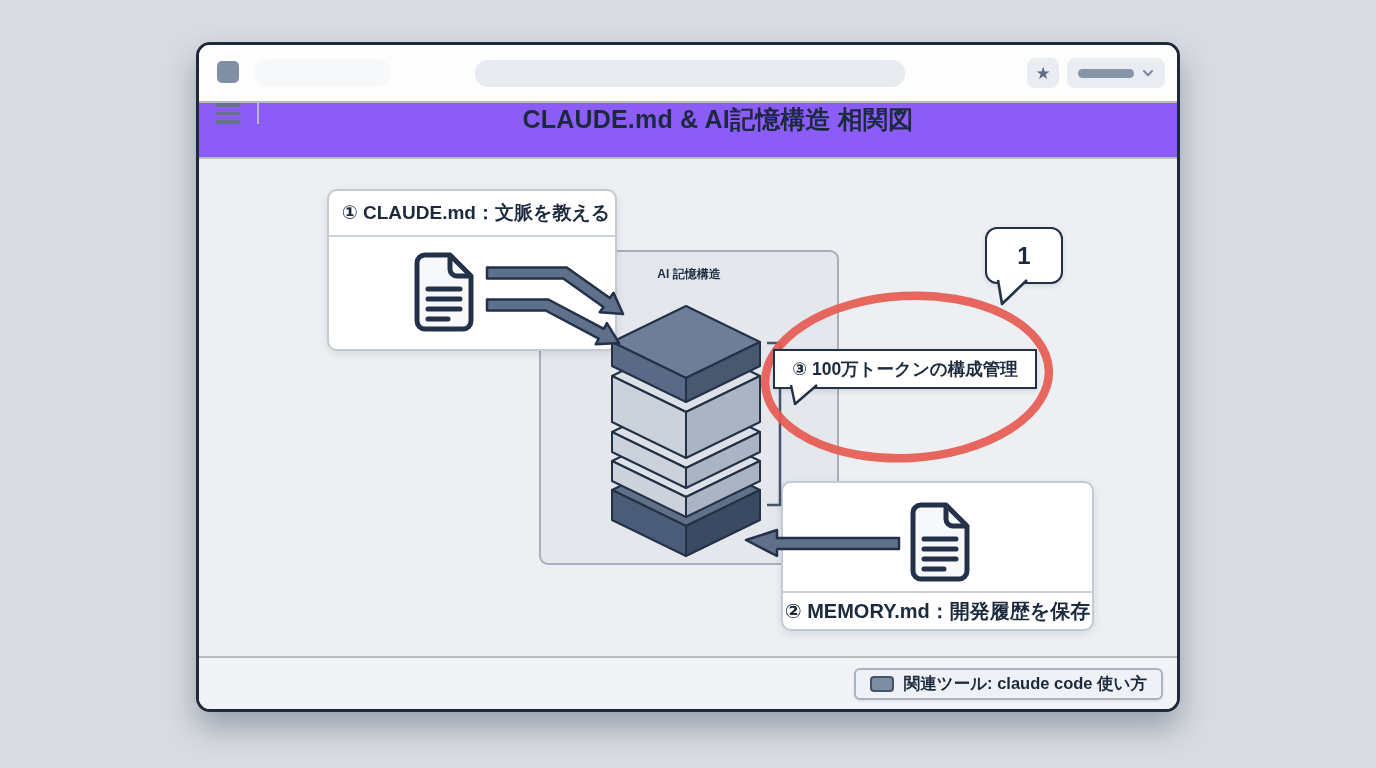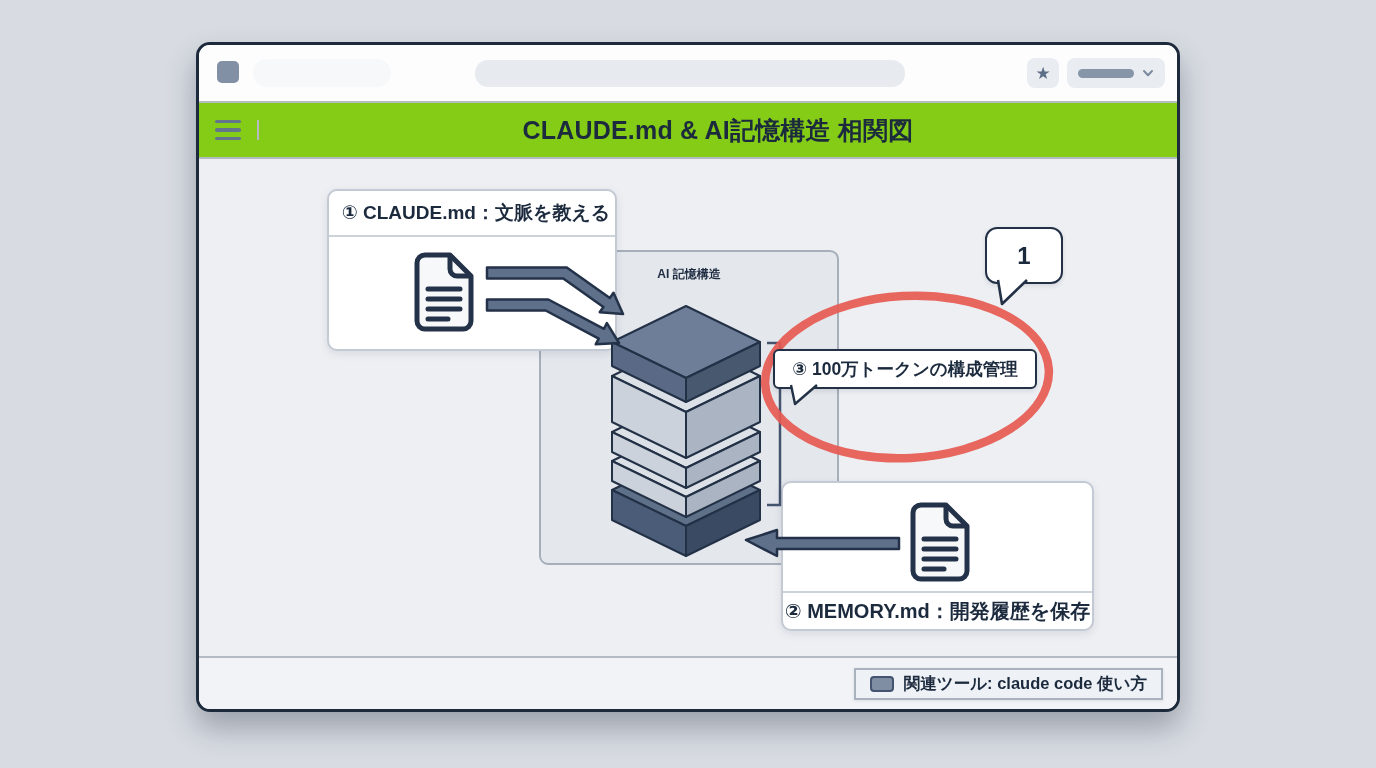--- a/index.html
+++ b/index.html
@@ -23,21 +23,21 @@
   .address-bar { position:absolute; left:276px; top:15px; width:430px; height:27px; border-radius:13px; background:#e7ebef; }
   .star-btn { position:absolute; left:828px; top:13px; width:32px; height:30px; border-radius:8px; background:#e9edf2;
     display:flex; align-items:center; justify-content:center; }
   .star-btn span { color:#5c6d86; font-size:17px; line-height:1; }
   .dropdown { position:absolute; left:868px; top:13px; width:98px; height:30px; border-radius:8px; background:#e9edf2;
     display:flex; align-items:center; justify-content:center; gap:8px; }
   .dd-bar { width:56px; height:9px; border-radius:4.5px; background:#8795a9; }
   .dd-chev { width:12px; height:12px; flex:0 0 auto; }
   
   .titlebar { height:58px; border-top:2px solid #b4bbc3; border-bottom:2px solid #b4bbc3;
-    display:flex; align-items:center; background:#84cc16; flex:0 0 auto; }
+    display:flex; align-items:flex-start; background:#8b5cf6; flex:0 0 auto; }
   .hamburger { width:60px; border-right:2px solid #b4bbc3; display:flex; flex-direction:column;
     align-items:center; justify-content:center; gap:5px; cursor:pointer; }
   .hamburger i { display:block; width:26px; height:3.5px; border-radius:2px; background:#64748a; }
   .page-title { flex:1; display:flex; align-items:center; justify-content:center;
     font-size:25px; font-weight:bold; color:#1c2a3e; letter-spacing:.2px; }
   
   .canvas { position:relative; height:497px; background:#edeff3; flex:0 0 auto; }
   .center-box { position:absolute; left:340px; top:91px; width:300px; height:315px;
     background:#e4e7ec; border:2px solid #a6afba; border-radius:9px; }
   .center-title { position:absolute; top:14px; left:0; right:0; text-align:center;
@@ -48,32 +48,32 @@
   .card1-label { height:46px; display:flex; align-items:center; justify-content:center;
     border-bottom:2px solid #ccd2d9; font-size:19px; font-weight:bold;padding-left:8px; }
   .card1 .doc-icon { position:absolute; left:84px; top:60px; }
   .card2 { left:582px; top:322px; width:313px; height:150px; }
   .card2 .doc-icon { position:absolute; left:126px; top:18px; }
   .card2-label { position:absolute; left:0; right:0; bottom:0; height:38px;
     border-top:2px solid #ccd2d9; display:flex; align-items:center; justify-content:center;
     font-size:20px; font-weight:bold; }
   .overlay { position:absolute; left:0; top:0; width:984px; height:497px; pointer-events:none; }
   
-  .bubble { position:absolute; background:#ffffff; border:2.5px solid #233147; border-radius:6px;
+  .bubble { position:absolute; background:#ffffff; border:2.5px solid #233147; border-radius:0;
     display:flex; align-items:center; justify-content:center; box-shadow:0 2px 5px rgba(30,40,60,.12); }
   .callout { left:574px; top:190px; width:264px; height:40px; font-size:17.5px; font-weight:bold; }
   .bubble-one { left:786px; top:68px; width:78px; height:57px; border-radius:12px;
     font-size:24px; font-weight:bold; }
   .tail { position:absolute; display:block; overflow:visible; }
   .callout .tail { left:14px; bottom:-19px; }
   .bubble-one .tail { left:8px; bottom:-24px; }
   
   .footer { flex:1; border-top:2px solid #b4bbc3; background:#f1f3f6; position:relative; }
   .related-badge { position:absolute; right:14px; top:10px; height:32px; padding:7px 14px;
-    background:#eef1f5; border:2px solid #a9b2bd; border-radius:0;
+    background:#eef1f5; border:2px solid #a9b2bd; border-radius:6px;
     display:flex; align-items:center; gap:10px; font-size:16.5px; font-weight:bold; color:#1c2a3e;
     box-shadow:0 1px 3px rgba(30,40,60,.10); cursor:pointer; }
   .badge-square { width:24px; height:16px; border-radius:4px; background:#7f8ea2; border:2px solid #44536e; }
 </style>
 </head>
 <body>
 
 <div class="window">
 
   <div class="chrome">

